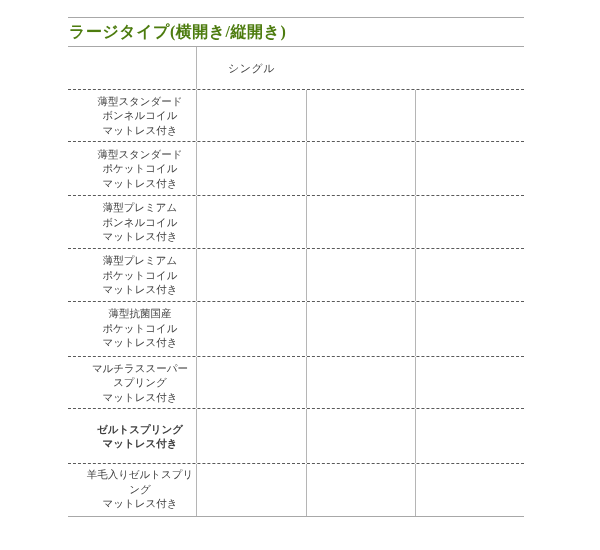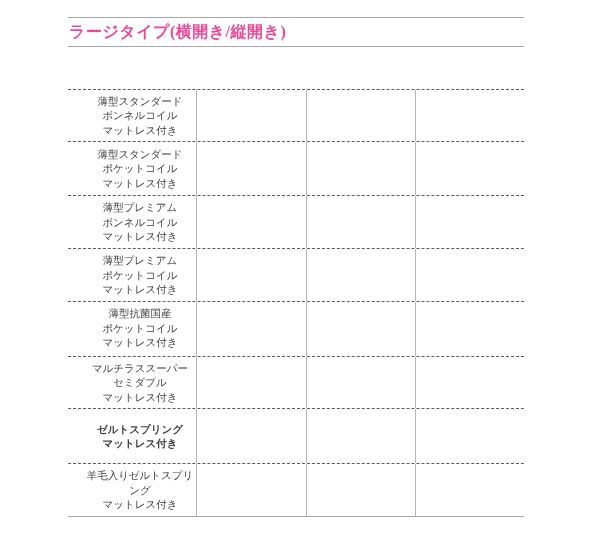--- a/index.html
+++ b/index.html
@@ -31,44 +31,45 @@
   .trow { display: grid; grid-template-columns: 128px 110px 109px 109px; }
   .trow + .trow { border-top: 1px dashed #5a5a5a; }
   .tbl .trow:nth-child(1) { height: 42px; }
   .tbl .trow:nth-child(2) { height: 52px; }
   .tbl .trow:nth-child(3) { height: 54px; }
   .tbl .trow:nth-child(4) { height: 53px; }
   .tbl .trow:nth-child(5) { height: 53px; }
   .tbl .trow:nth-child(6) { height: 55px; font-family: Liberation Serif, serif; }
   .tbl .trow:nth-child(7) { height: 52px; }
   .tbl .trow:nth-child(8) { height: 55px; font-weight: bold; }
-  .tbl .trow:nth-child(9) { height: 53px; }
+  .tbl .trow:nth-child(9) { height: 53px; font-family: Liberation Serif, serif; }
   .cell {
     display: flex; align-items: center; justify-content: center;
     text-align: center; color: #3e3e3e; overflow: hidden;
   }
   .cell + .cell { border-left: 1px solid #b5b5b5; }
   .head-cell { font-size: 11px; letter-spacing: 0.5px; color: #434343; }
   .label-cell {
     font-size: 10.5px; line-height: 14.5px;
     white-space: pre-line; letter-spacing: 0；
     color: #3e3e3e; margin-left: 16px;
   }
 </style>
 </head>
 <body>
 
 <div class="container">
   <div class="top-rule"></div>
-  <h1 class="page-title" style="color: #ec4899;">ラージタイプ(横開き/縦開き)</h1>
+  <h1 class="page-title" style="color: #4d7c0f;">ラージタイプ(横開き/縦開き)</h1>
 
   <div class="tbl">
 
     <div class="trow">
       <div class="cell label-cell"></div>
+      <div class="cell head-cell">シングル</div>
     </div>
 
     <div class="trow">
       <div class="cell label-cell">薄型スタンダード
 ボンネルコイル
 マットレス付き</div>
       <div class="cell"></div>
       <div class="cell"></div>
       <div class="cell"></div>
     </div>
@@ -104,21 +105,21 @@
       <div class="cell label-cell">薄型抗菌国産
 ポケットコイル
 マットレス付き</div>
       <div class="cell"></div>
       <div class="cell"></div>
       <div class="cell"></div>
     </div>
 
     <div class="trow">
       <div class="cell label-cell">マルチラススーパー
-セミダブル
+スプリング
 マットレス付き</div>
       <div class="cell"></div>
       <div class="cell"></div>
       <div class="cell"></div>
     </div>
 
     <div class="trow">
       <div class="cell label-cell">ゼルトスプリング
 マットレス付き</div>
       <div class="cell"></div>

